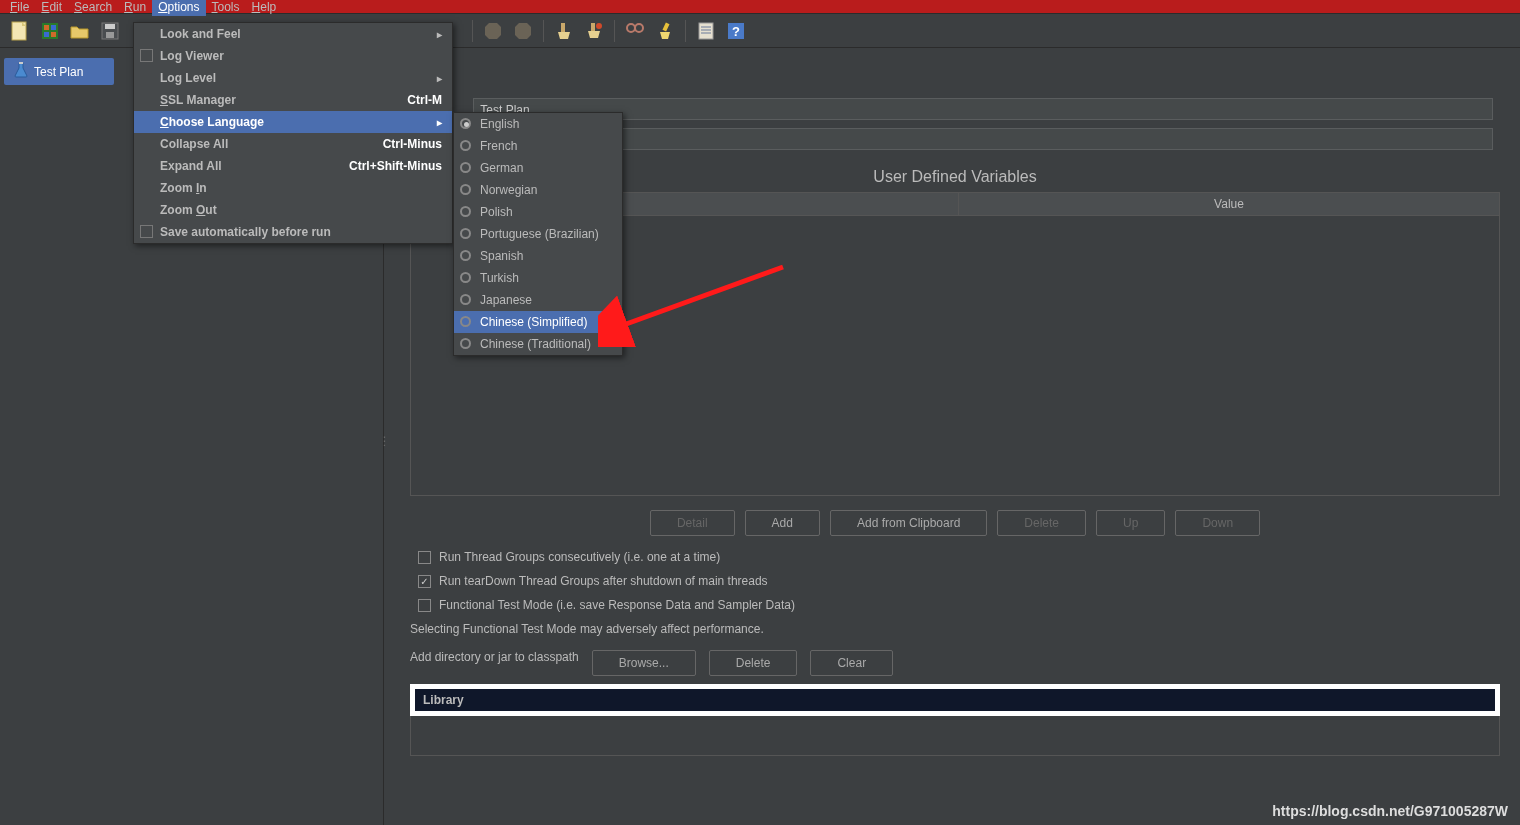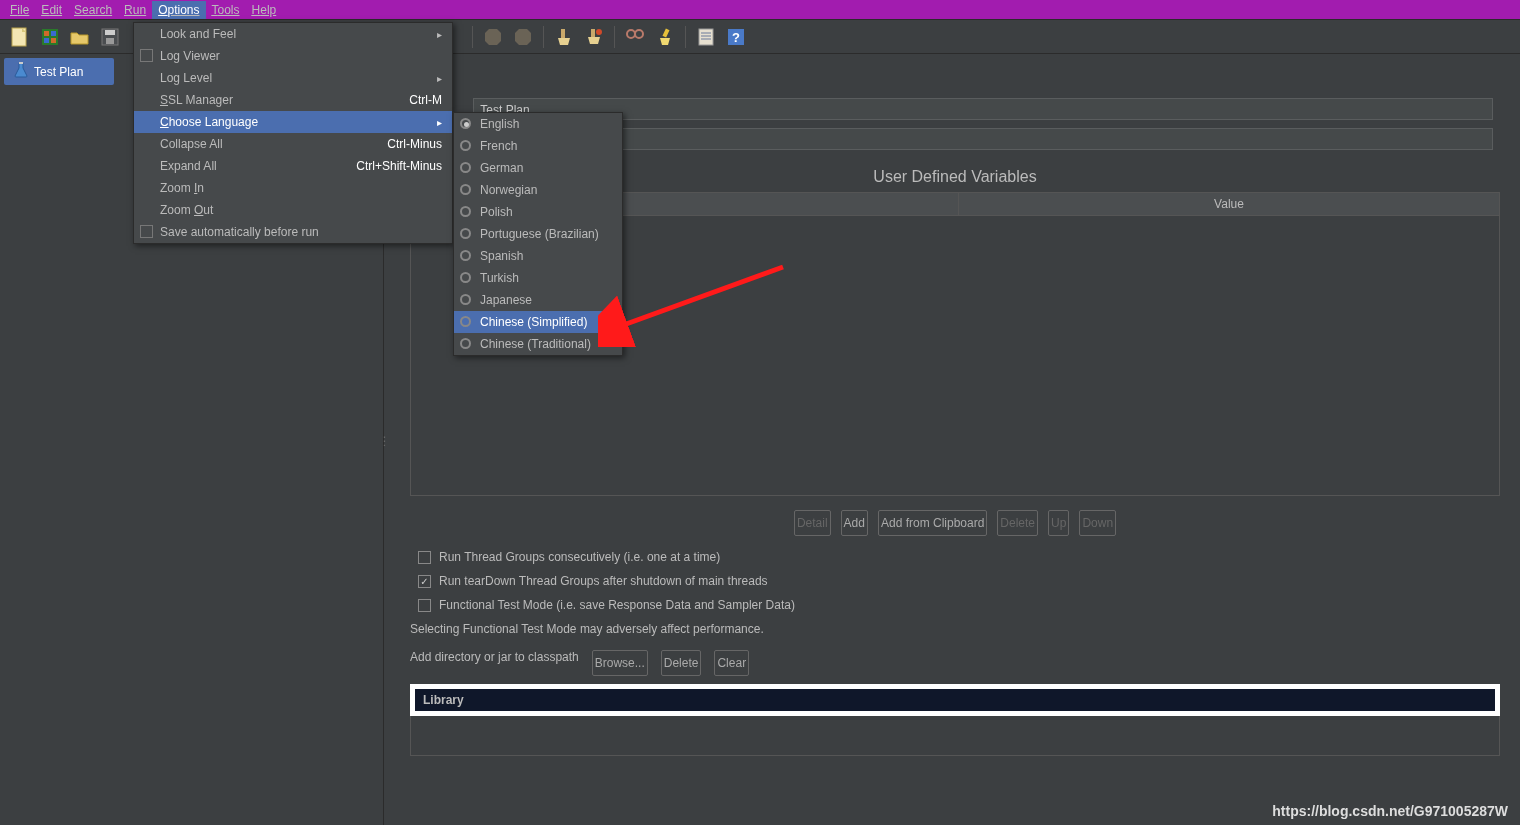--- a/index.html
+++ b/index.html
@@ -1,19 +1,19 @@
 <!DOCTYPE html>
 <html><head>
 <meta charset="utf-8">
 <style>
 * { box-sizing: border-box; margin: 0; padding: 0; font-family: "Segoe UI", Tahoma, sans-serif; }
 html, body { width: 1520px; height: 825px; background: #3c3f41; color: #bbbbbb; font-size: 12px; overflow: hidden; position: relative; }
 
 
-.menubar { height: 20px; display: flex; align-items: center; padding: 0 4px; background: #a21caf; border-bottom: 1px solid #2b2b2b; text-decoration: underline; }
+.menubar { height: 14px; display: flex; align-items: center; padding: 0 4px; background: #b91c1c; border-bottom: 1px solid #2b2b2b; }
 .menu-item { padding: 2px 6px; cursor: default; }
 .menu-item.active { background: #4b6eaf; color: #fff; }
 .underline { text-decoration: underline; }
 
 
 .toolbar { height: 34px; display: flex; align-items: center; gap: 6px; padding: 0 8px; background: #3c3f41; border-bottom: 1px solid #2b2b2b; }
 .tb-icon { width: 24px; height: 24px; display: flex; align-items: center; justify-content: center; }
 .tb-sep { width: 1px; height: 22px; background: #555; margin: 0 2px; }
 
 
@@ -31,21 +31,21 @@
 .text-input { display:inline-block; vertical-align:middle; width:1020px; height:22px; line-height:22px; padding:0 6px; background:#45494a; border:1px solid #5a5d5e; color:#ccc; }
 .text-input.small { width:1020px; }
 
 .section-title { text-align:center; margin:18px 0 6px; font-size:16px; }
 .table-head { display:flex; background:#4b4e50; border:1px solid #555; }
 .th { flex:1; padding:4px 8px; border-right:1px solid #555; }
 .th:last-child { border-right:none; text-align:center; }
 .table-body { height:280px; border:1px solid #555; border-top:none; background:#3c3f41; }
 
 .btn-row { display:flex; justify-content:center; gap:10px; margin:14px 0; }
-.btn { padding:5px 2px; border:1px solid #666; background:#3c3f41; color:#aaa; border-radius:2px; font-size:12px; }
+.btn { padding:5px 26px; border:1px solid #666; background:#3c3f41; color:#aaa; border-radius:2px; font-size:12px; }
 .btn.disabled { color:#666; }
 
 .cb-row { display:flex; align-items:center; gap:8px; margin:10px 0; padding-left:8px; }
 .cb { width:13px; height:13px; border:1px solid #888; display:inline-flex; align-items:center; justify-content:center; font-size:10px; background:#3c3f41; }
 .cb.checked::after { content:"✓"; color:#ccc; }
 
 .note { margin:8px 0 14px 0; font-size:12px; color:#bbb; }
 
 .classpath-row { display:flex; align-items:flex-start; gap:13px; margin-bottom:8px; }
 
@@ -55,21 +55,21 @@
 
 .dropdown { position:absolute; background:#46494b; border:1px solid #2b2b2b; box-shadow:2px 2px 6px rgba(0,0,0,.5); }
 .dd-item { display:flex; align-items:center; padding:3px 10px 3px 26px; position:relative; min-height:22px; white-space:nowrap; }
 .dd-item.hover { background:#4b6eaf; color:#fff; }
 .dd-item .shortcut { margin-left:auto; padding-left:30px; color:#ffffff; }
 .dd-item .arrow { margin-left:auto; padding-left:30px; font-size:10px; }
 .dd-item .lead { position:absolute; left:6px; top:4px; width:13px; height:13px; border:1px solid #777; }
 .dd-item .radio-lead { position:absolute; left:6px; top:5px; width:11px; height:11px; border:2px solid #888; border-radius:50%; }
 .dd-item .radio-lead.sel::after { content:""; position:absolute; left:2px; top:2px; width:5px; height:5px; background:#ccc; border-radius:50%; }
 
-#options-menu { left:133px; top:22px; width:320px; }
+#options-menu { left:133px; top:22px; width:320px;font-weight:bold; }
 #lang-menu { left:453px; top:112px; width:170px; }
 
 
 .red-arrow { position:absolute; pointer-events:none; }
 
 
 .watermark { position:absolute; right:12px; bottom:6px; color:#ddd; font-size:14px;font-weight:bold; }
 
 
 .toolbar .gap { width:336px; }

